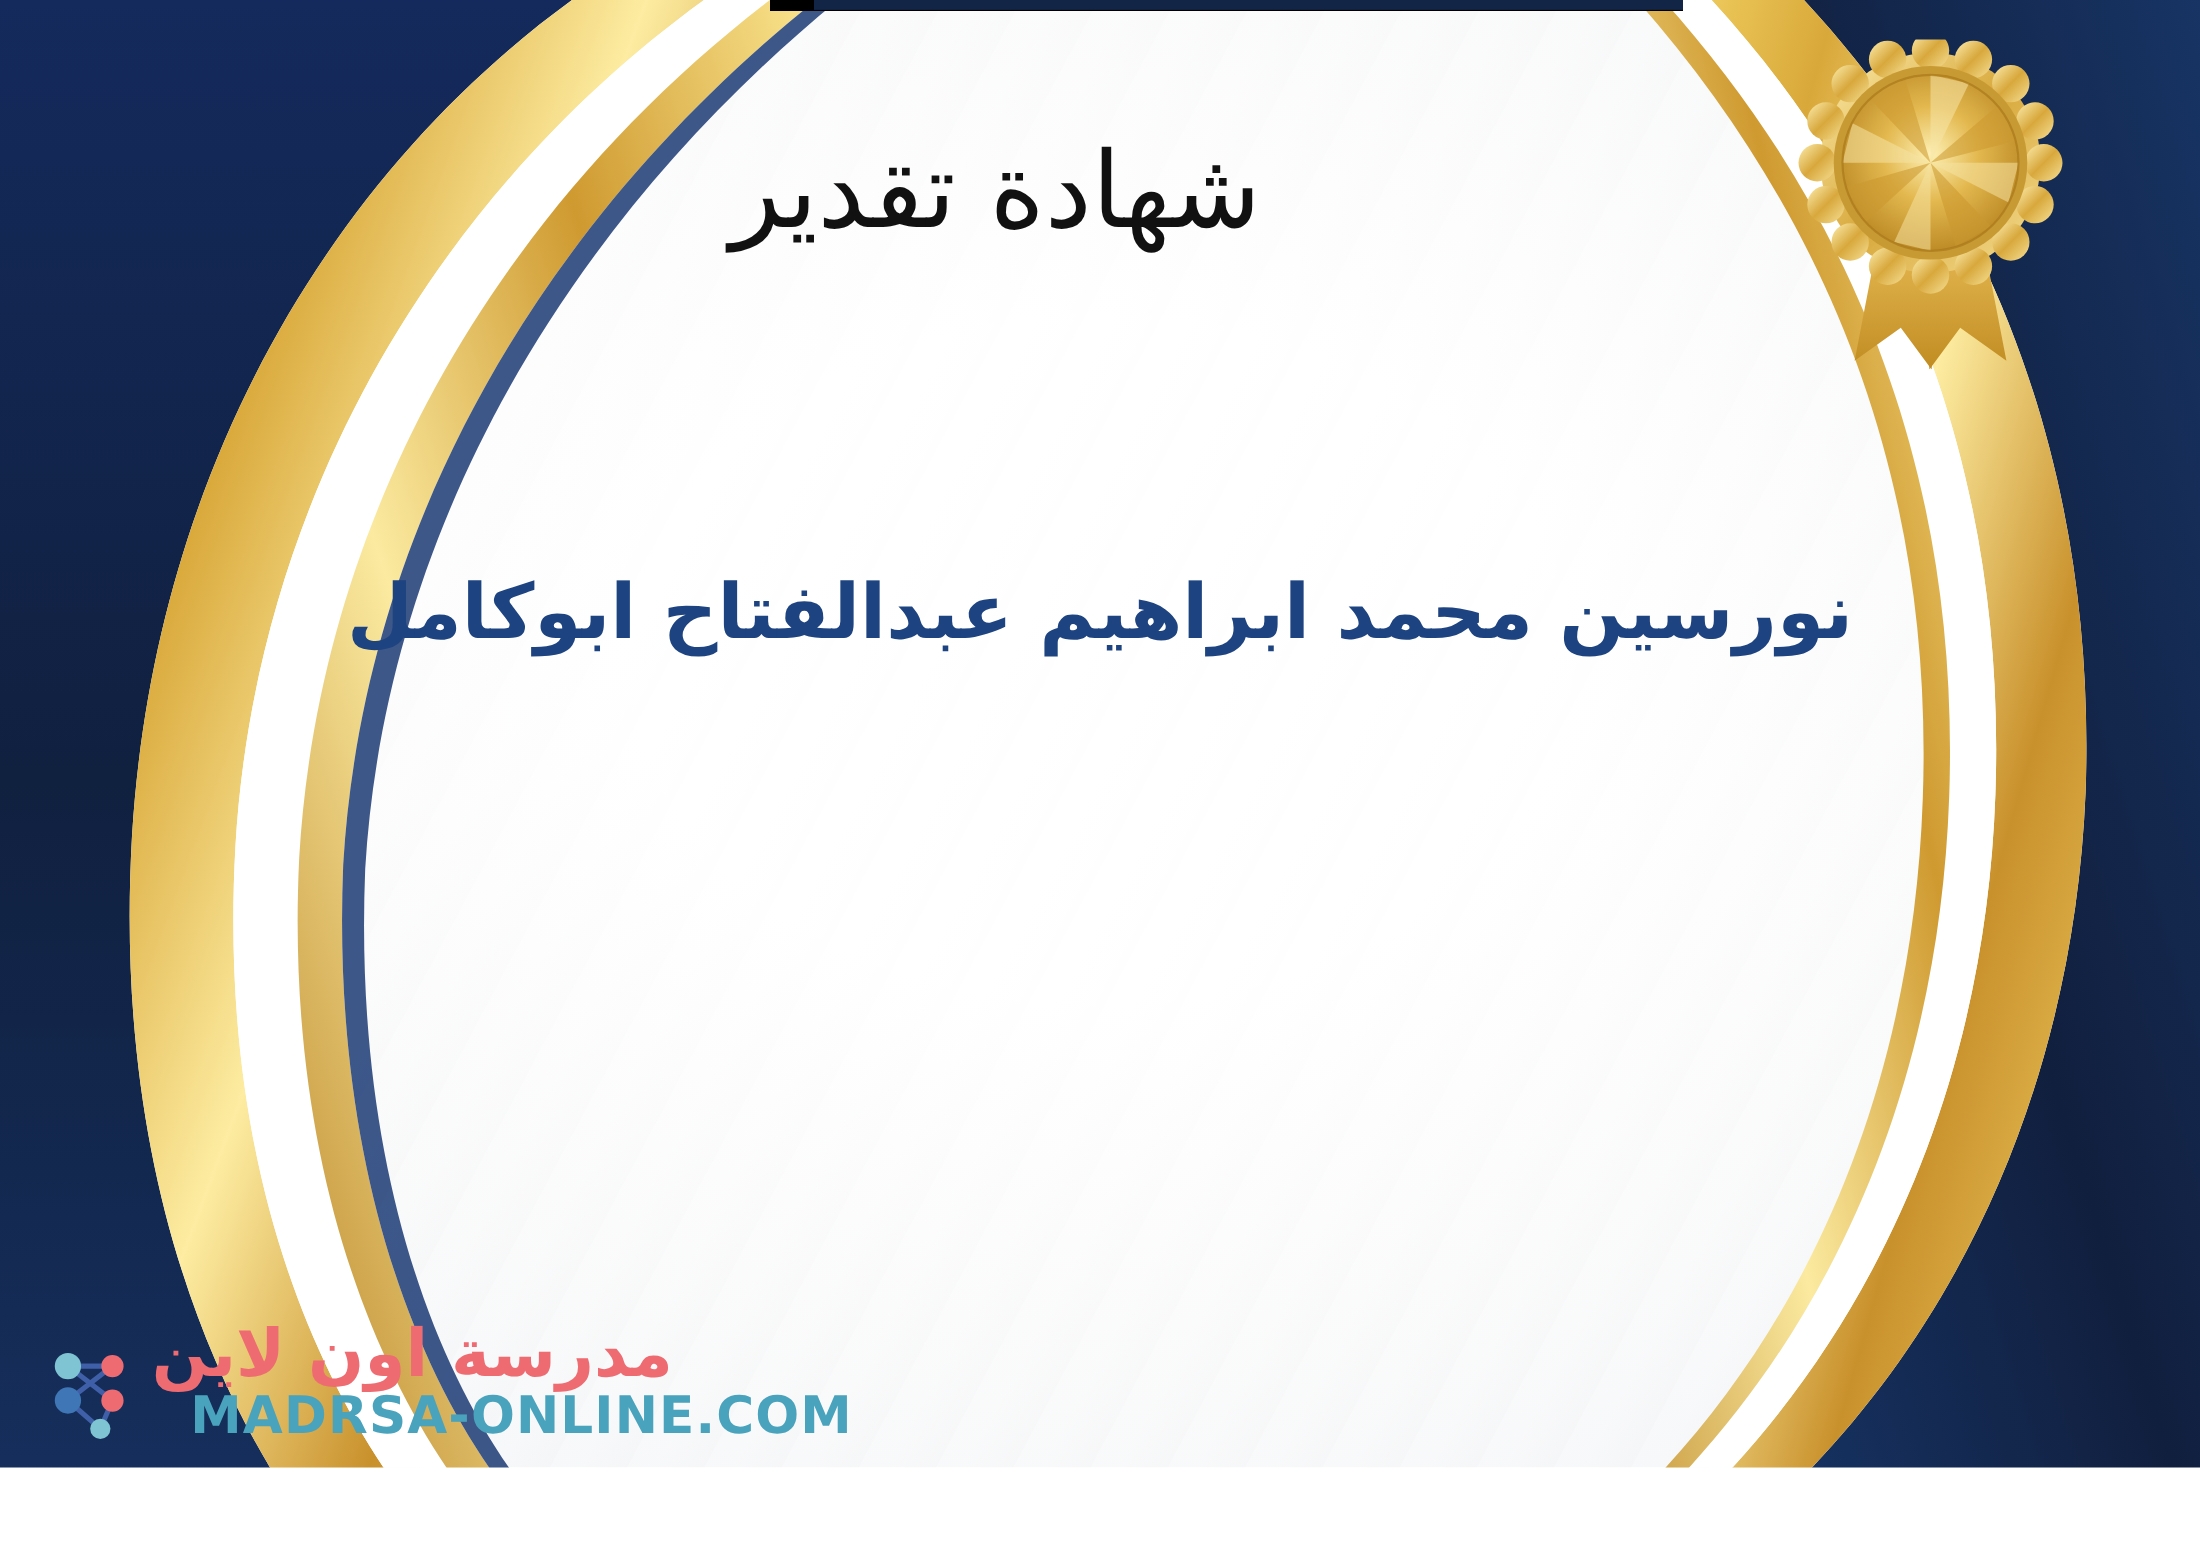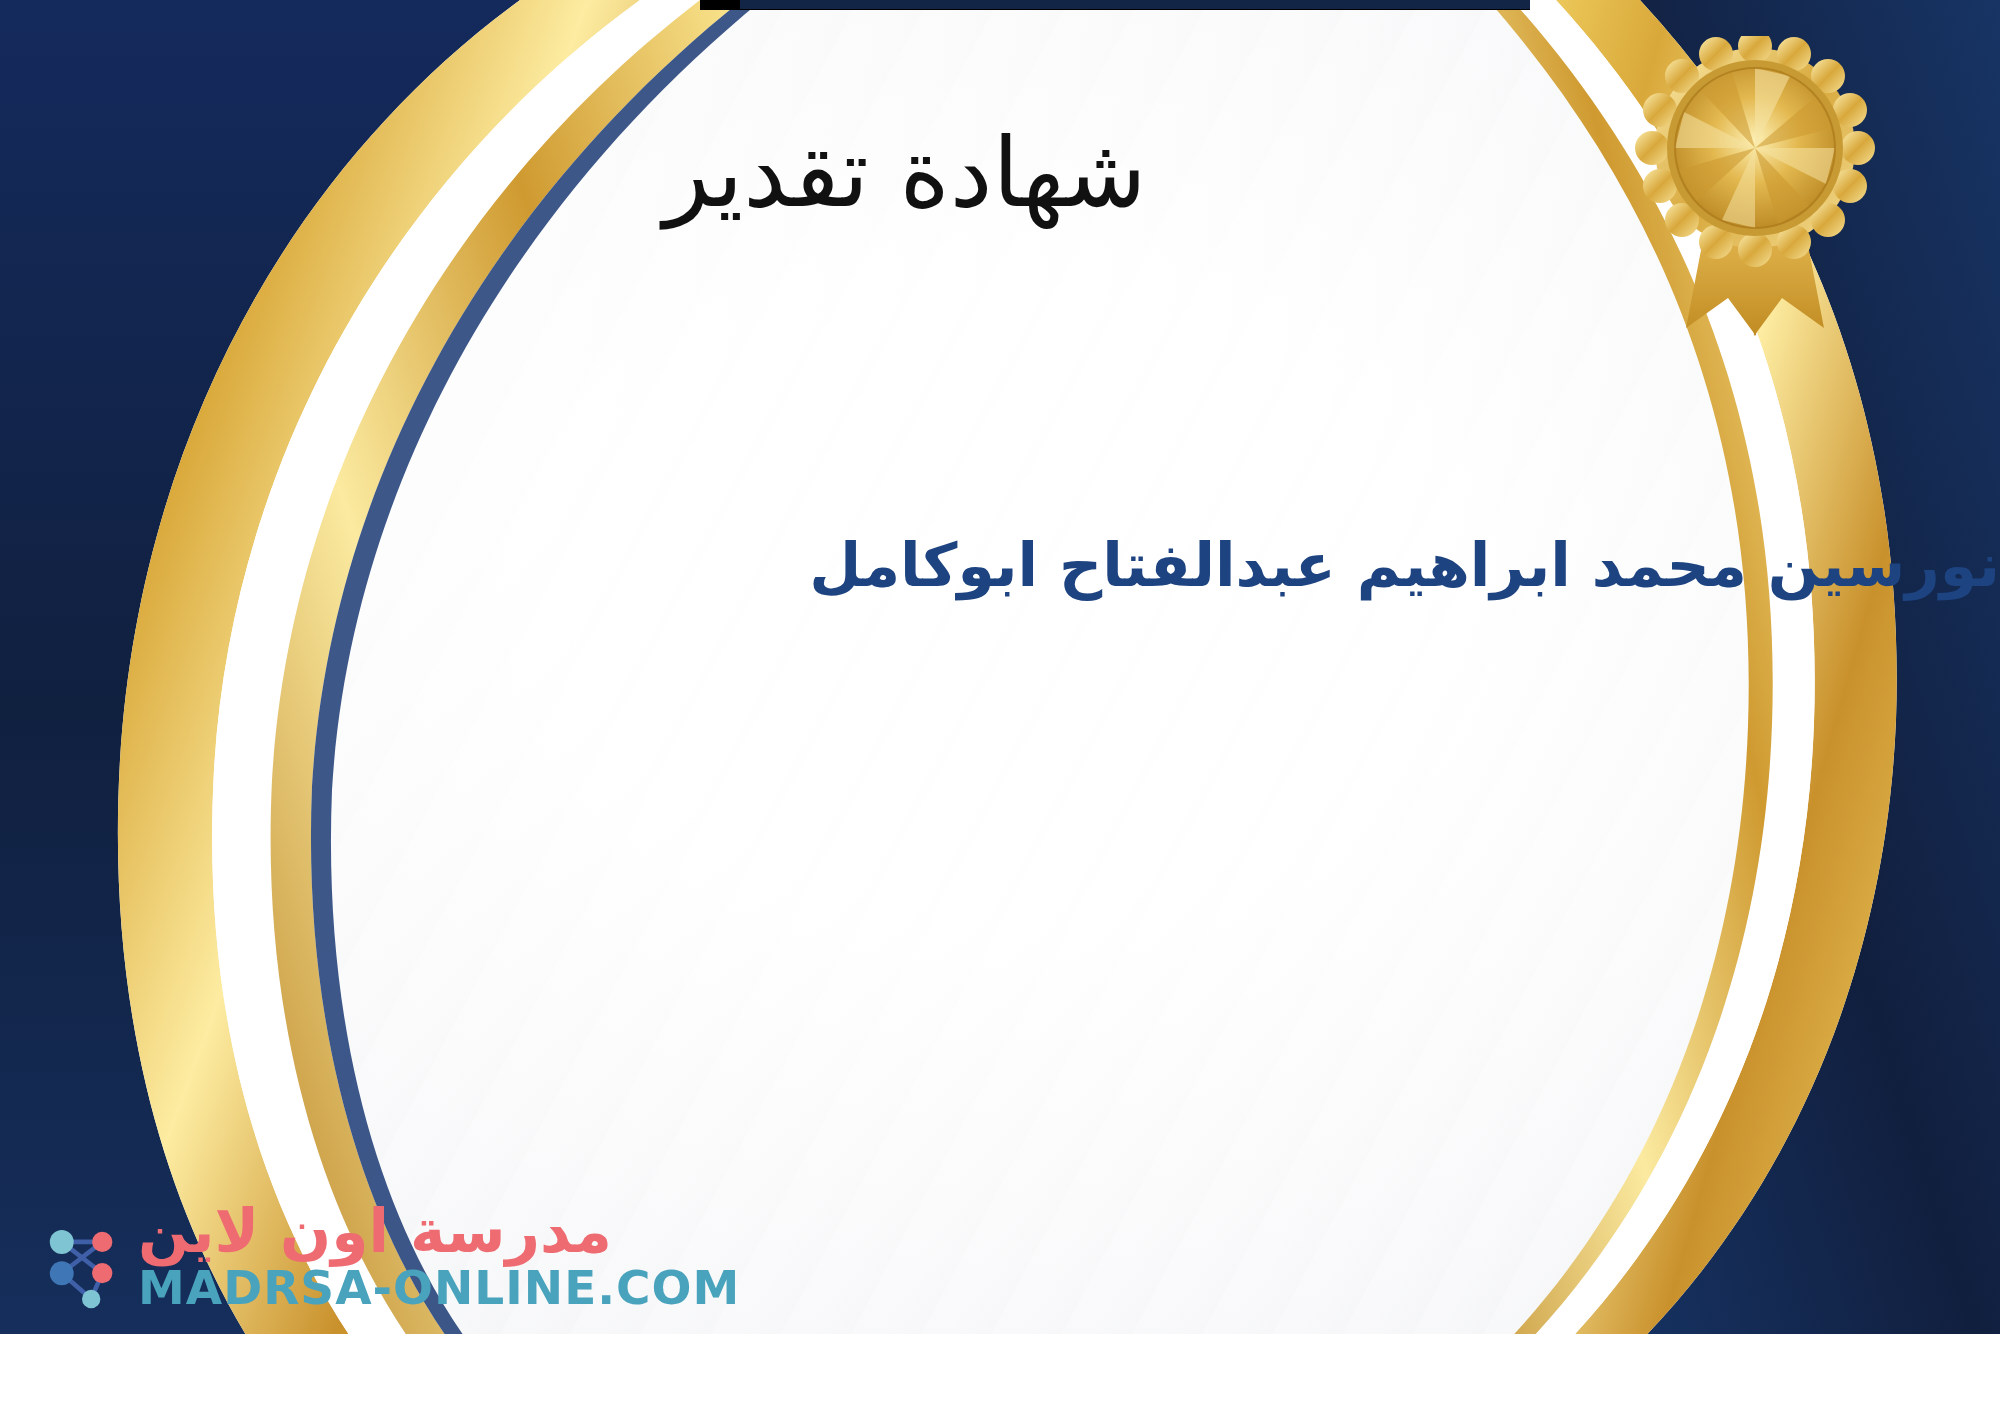--- a/index.html
+++ b/index.html
@@ -65,23 +65,23 @@
     font-size:96px;
     font-weight:400;
     color:#111111;
     letter-spacing:2px;
     line-height:1.15;
     padding-right:190px;
   }
 
   .recipient-name{
     position:absolute;
-    top:529px; left:0; right:0;
-    text-align:right;
-    font-size:60px;
+    top:516px; left:0; right:0;
+    text-align:center;
+    font-size:69px;
     font-weight:700;
     color:#1d4380;
     line-height:1.2;
     white-space:nowrap;
   }
 
   .body-block{
     position:absolute;
     top:718px; left:150px; right:150px;
     text-align:center;
@@ -121,20 +121,21 @@
   }
   .brand-text{ display:flex; flex-direction:column; align-items:flex-end; }
   .brand-ar{
     font-size:60px; font-weight:700; color:#ef6b72;
     line-height:1.02; letter-spacing:0px;
   }
   .brand-en{
     font-size:47px; font-weight:700; color:#4aa3bd;
     line-height:1.05; letter-spacing:1px; direction:ltr;
     font-family:"DejaVu Sans","Liberation Sans",sans-serif;
+    margin-left:35px;
   }
   .brand-mark{ width:92px; height:96px; flex:0 0 auto; }
 </style>
 </head>
 <body>
 
 <div class="certificate">
 
   <div class="paper-texture"></div>
   <div class="paper-vignette"></div>

